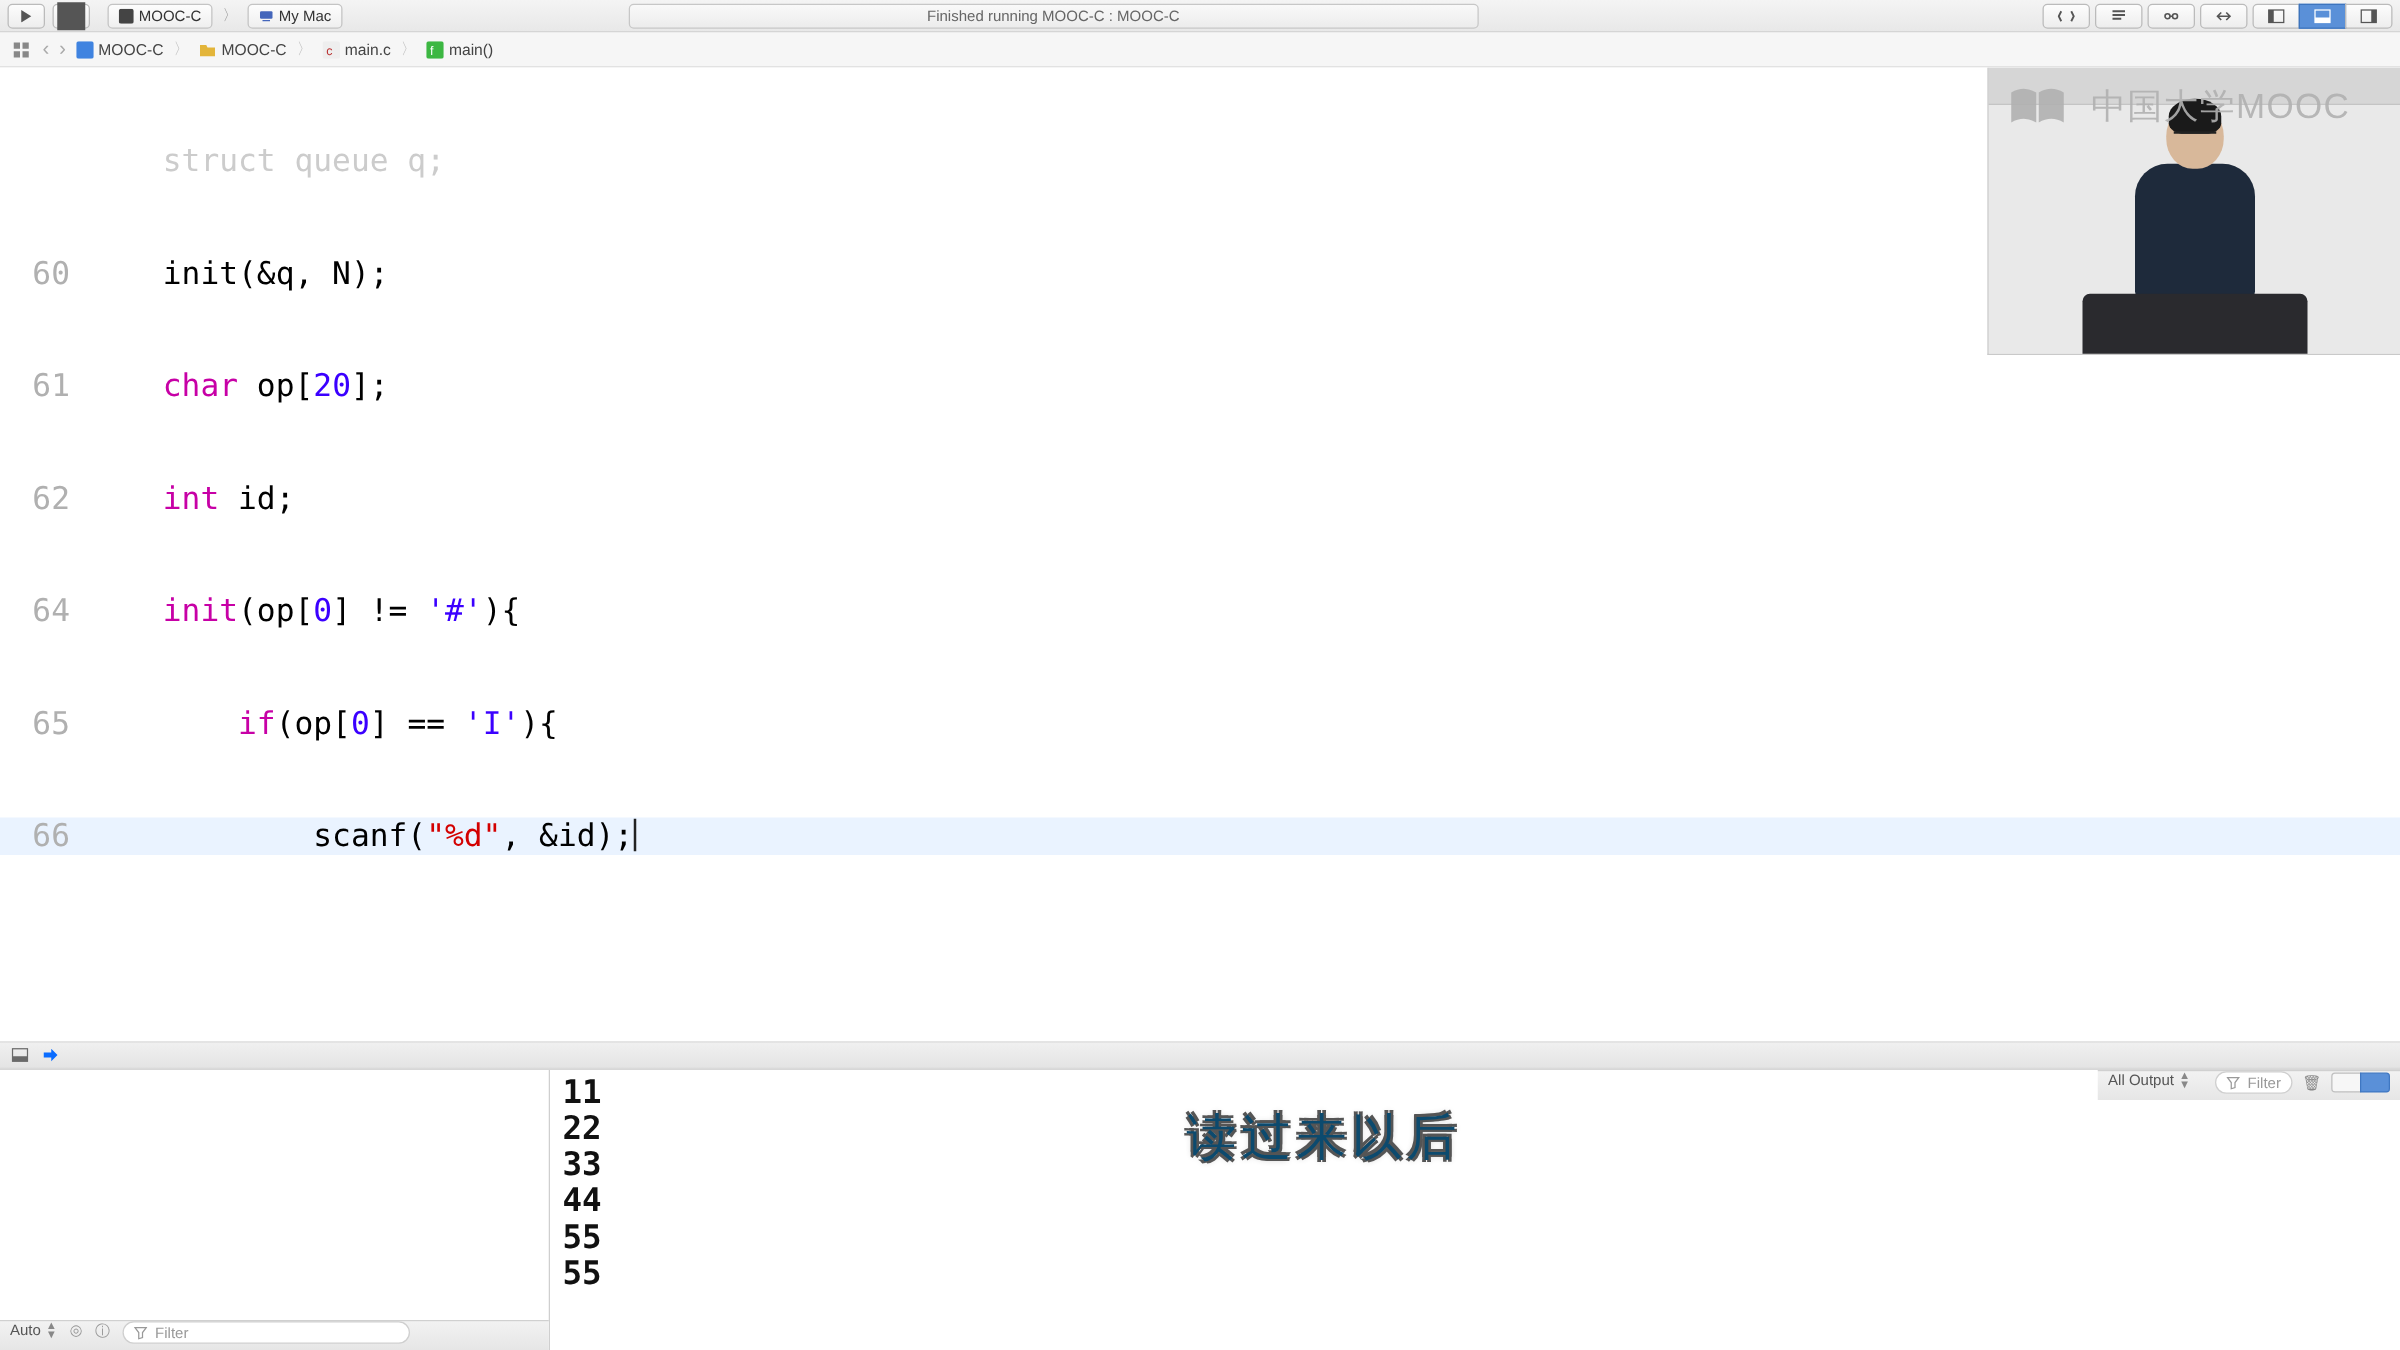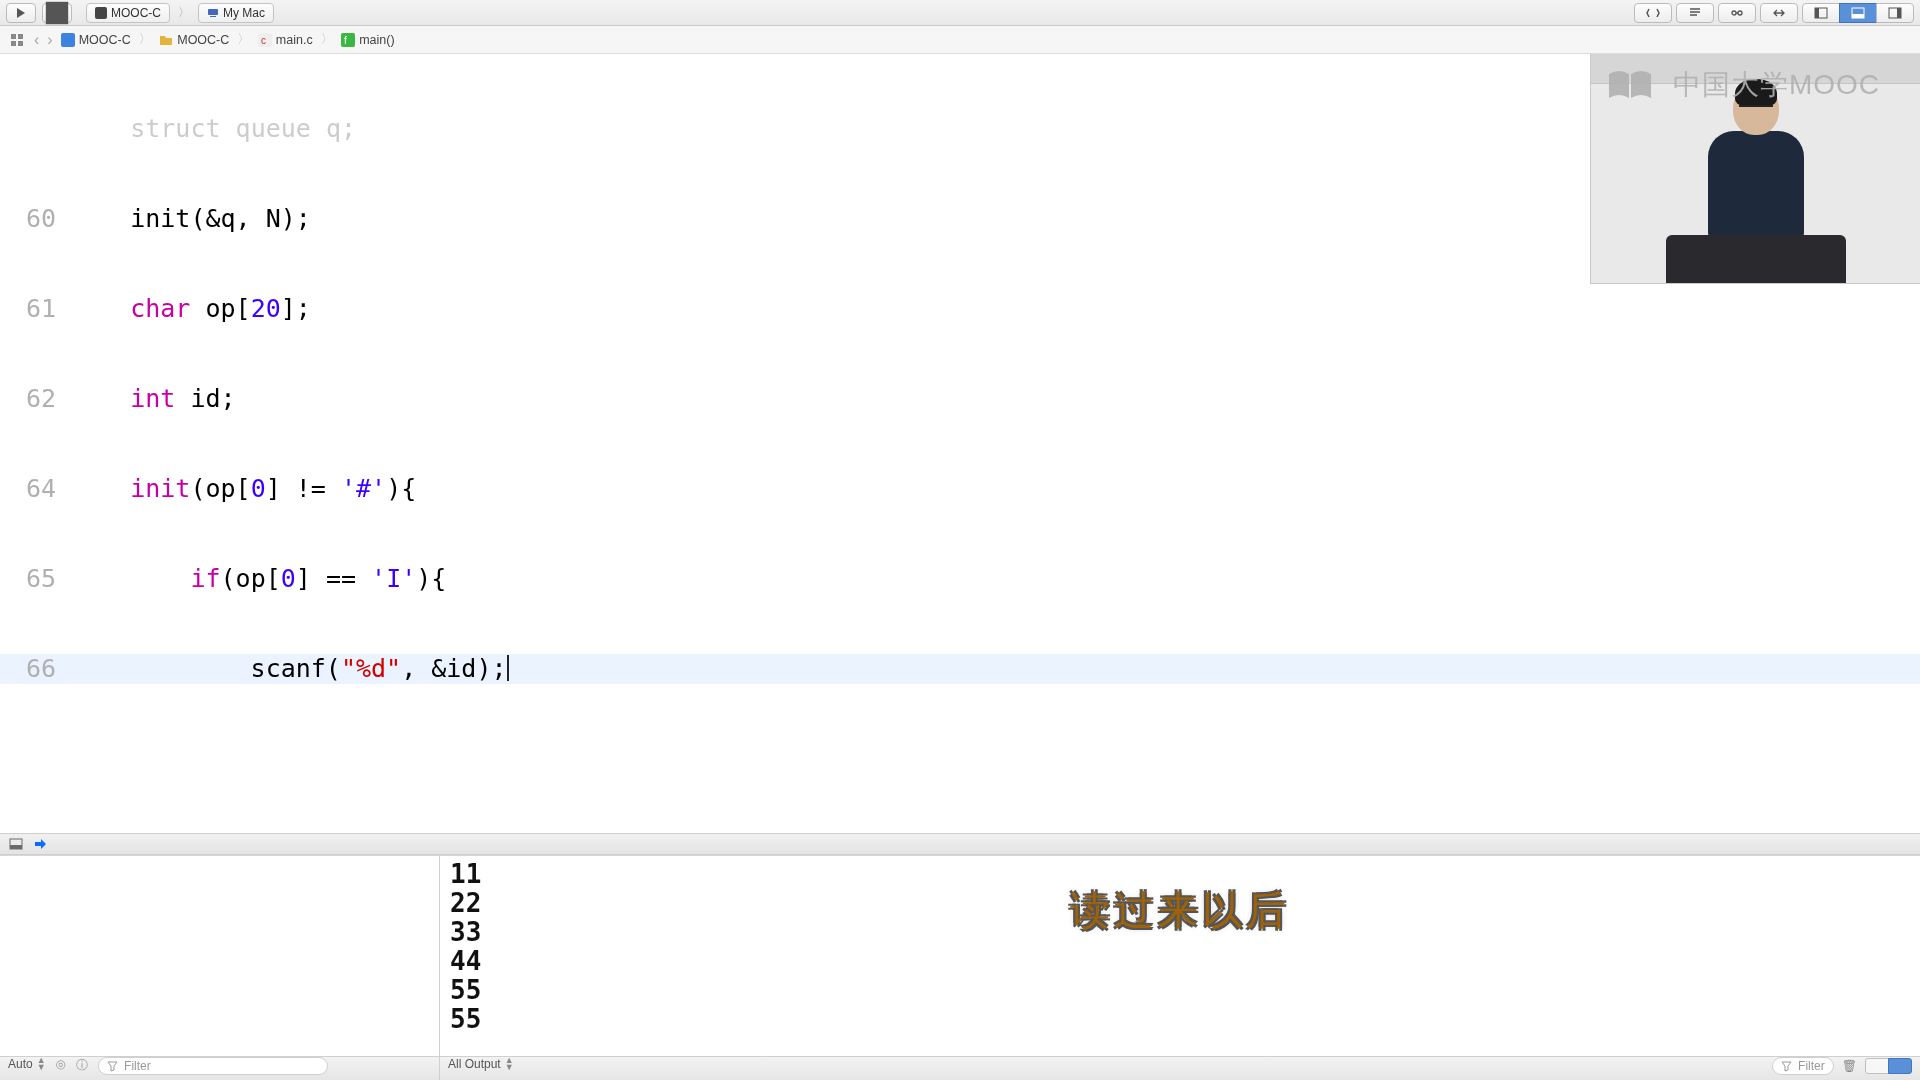--- a/index.html
+++ b/index.html
@@ -167,38 +167,38 @@
   .console-row {
     height: 225px;
     display:flex;
     border-top:1px solid #d7d7d7;
   }
   .vars-pane {
     width: 440px;
     border-right:1px solid #cfcfcf;
     display:flex; flex-direction:column;
   }
-  .console-pane { flex:1; display:flex; flex-direction:column; position:relative;}
+  .console-pane { flex:1; display:flex; flex-direction:row; position:relative;}
   .console-out {
     flex:1;
     font-family:"SF Mono", Menlo, monospace;
     font-size:26px;
     font-weight:700;
     line-height:29px;
     color:#111;
     padding:4px 10px;
     overflow:hidden;
     position:relative;
     background:#fff;
   }
   .subtitle {
     position:absolute; left:0; right:0; top:40px;
     text-align:center;
     font-size:40px;
-    color:#a16207;
+    color:#0c4a6e;
     font-weight:500;
     letter-spacing:4px;
     text-shadow:
       -2px -2px 0 #555, 2px -2px 0 #555, -2px 2px 0 #555, 2px 2px 0 #555,
       0 0 6px rgba(0,0,0,.3);
     pointer-events:none;
     font-family: -apple-system, "PingFang SC", sans-serif;
   }
   .bottom-bar {
     height: 24px;
@@ -252,20 +252,23 @@
   </div>
   <span class="tb-greater">〉</span>
   <div class="tb-chip">
     <span class="icon">
       <svg viewBox="0 0 12 12">
           <rect x="1" y="2" width="10" height="6" rx="1" fill="#46b"></rect>
           <rect x="3" y="9" width="6" height="1" fill="#46b"></rect>
         </svg>
     </span>
     <span>My Mac</span>
+  </div>
+  <div class="status-bar">
+    <span>Finished running MOOC-C : MOOC-C</span>
   </div>
   <div class="tb-right">
     <div class="seg">
       <svg viewBox="0 0 14 14">
           <path d="M3 3 L1 7 L3 11 M11 3 L13 7 L11 11" stroke="#555" stroke-width="1.5" fill="none"></path>
         </svg>
     </div>
     <div class="seg">
       <svg viewBox="0 0 14 14">
           <path d="M2 3h10M2 6h10M2 9h7" stroke="#555" stroke-width="1.5"></path>

